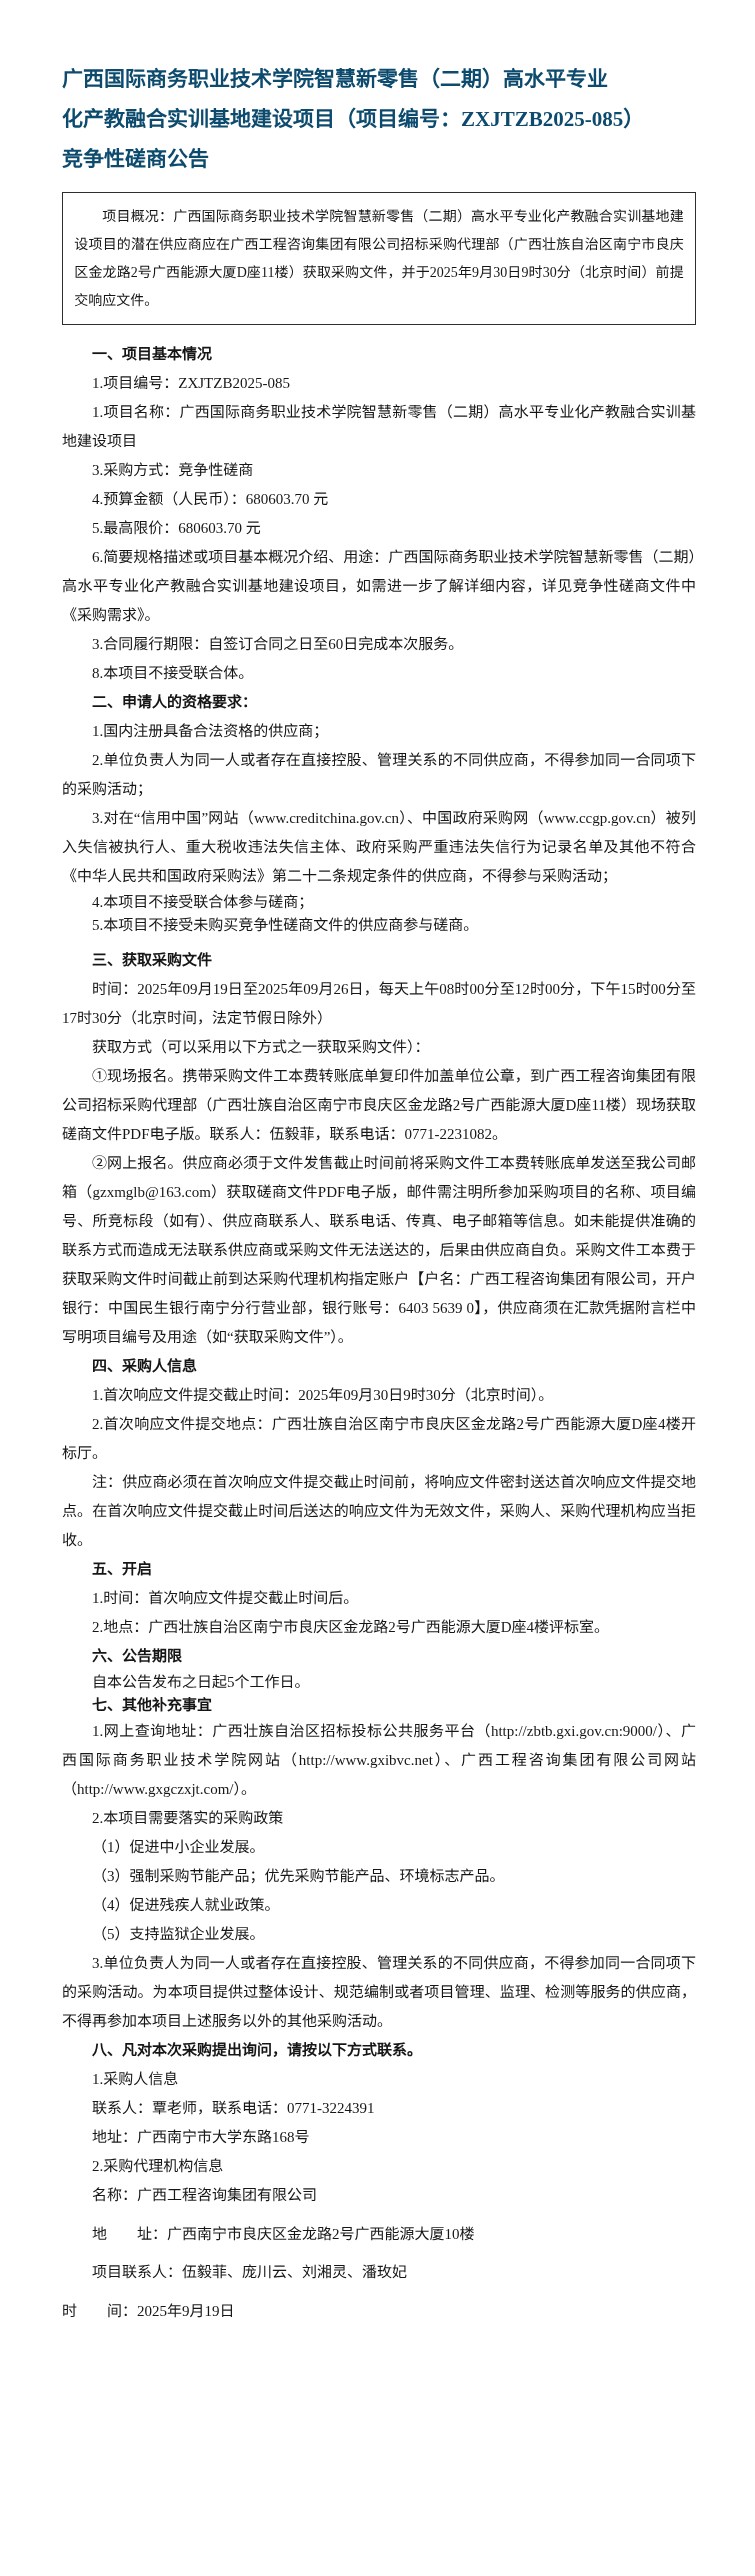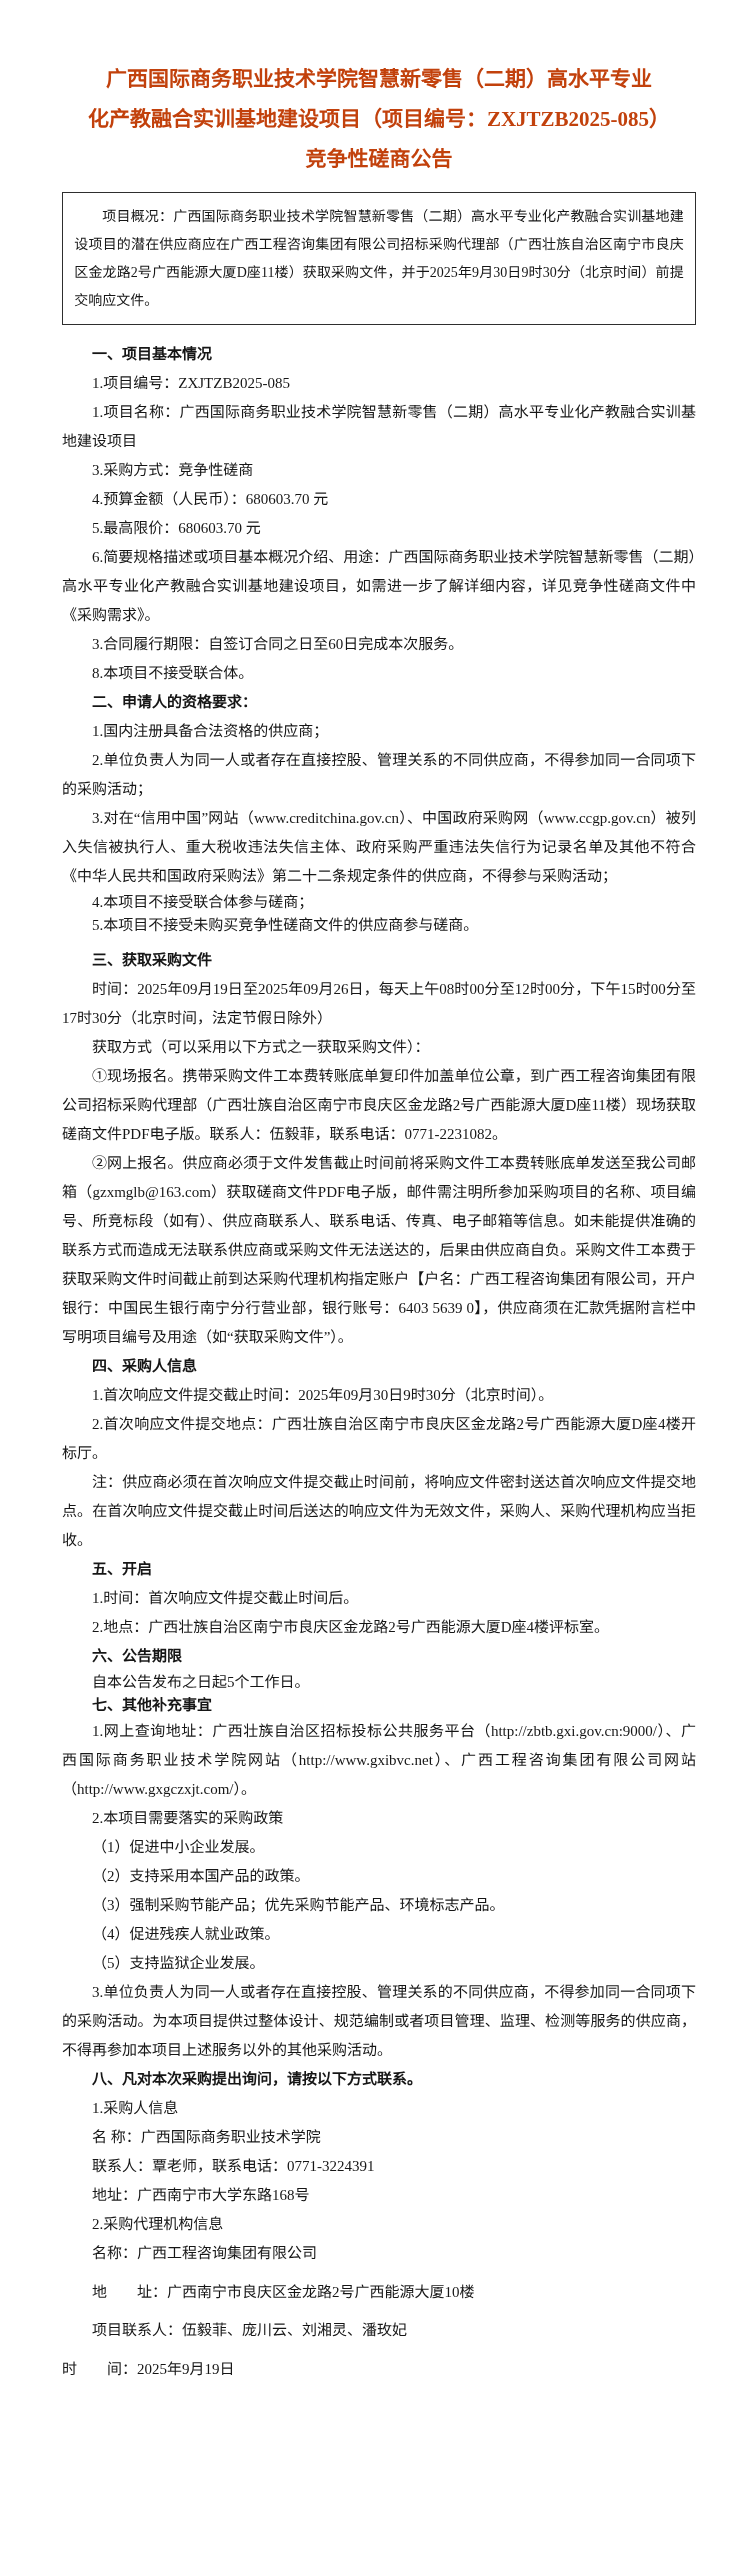--- a/index.html
+++ b/index.html
@@ -7,25 +7,25 @@
     width: 756px;
     min-height: 2576px;
     margin: 0 auto;
     box-sizing: border-box;
     padding: 59px 60px 57px 62px;
     background: #ffffff;
     color: #161616;
     font-family: "Liberation Serif", "DejaVu Serif", serif;
   }
   .title {
-    text-align: center;
+    text-align: left;
     font-weight: bold;
     font-size: 21px;
     line-height: 40px;
-    color: #c2410c;
+    color: #0c4a6e;
   }
   .overview-box {
     border: 1.9px solid #2e2e2e;
     margin: 13.2px 0 15px 0;
     padding: 9.4px 11.3px;
   }
   .overview-box p {
     margin: 0;
     font-size: 14px;
     line-height: 28px;
@@ -105,31 +105,29 @@
   <section>
     <p class="doc sec-heading">六、公告期限</p>
     <p class="doc tight">自本公告发布之日起5个工作日。</p>
   </section>
 
   <section>
     <p class="doc sec-heading tight">七、其他补充事宜</p>
     <p class="doc">1.网上查询地址：广西壮族自治区招标投标公共服务平台（http://zbtb.gxi.gov.cn:9000/）、广西国际商务职业技术学院网站（http://www.gxibvc.net）、广西工程咨询集团有限公司网站（http://www.gxgczxjt.com/）。</p>
     <p class="doc">2.本项目需要落实的采购政策</p>
     <p class="doc">（1）促进中小企业发展。</p>
-    <p class="doc">（2）支持采用本国产品的政策。</p>
     <p class="doc">（3）强制采购节能产品；优先采购节能产品、环境标志产品。</p>
     <p class="doc">（4）促进残疾人就业政策。</p>
     <p class="doc">（5）支持监狱企业发展。</p>
     <p class="doc">3.单位负责人为同一人或者存在直接控股、管理关系的不同供应商，不得参加同一合同项下的采购活动。为本项目提供过整体设计、规范编制或者项目管理、监理、检测等服务的供应商，不得再参加本项目上述服务以外的其他采购活动。</p>
   </section>
 
   <section>
     <p class="doc sec-heading">八、凡对本次采购提出询问，请按以下方式联系。</p>
     <p class="doc">1.采购人信息</p>
-    <p class="doc">名 称：广西国际商务职业技术学院</p>
     <p class="doc">联系人：覃老师，联系电话：0771-3224391</p>
     <p class="doc">地址：广西南宁市大学东路168号</p>
     <p class="doc">2.采购代理机构信息</p>
     <p class="doc">名称：广西工程咨询集团有限公司</p>
     <p class="doc gap">地　　址：广西南宁市良庆区金龙路2号广西能源大厦10楼</p>
     <p class="doc gap">项目联系人：伍毅菲、庞川云、刘湘灵、潘玫妃</p>
     <p class="doc no-indent gap">时　　间：2025年9月19日</p>
   </section>
 
 </div>

